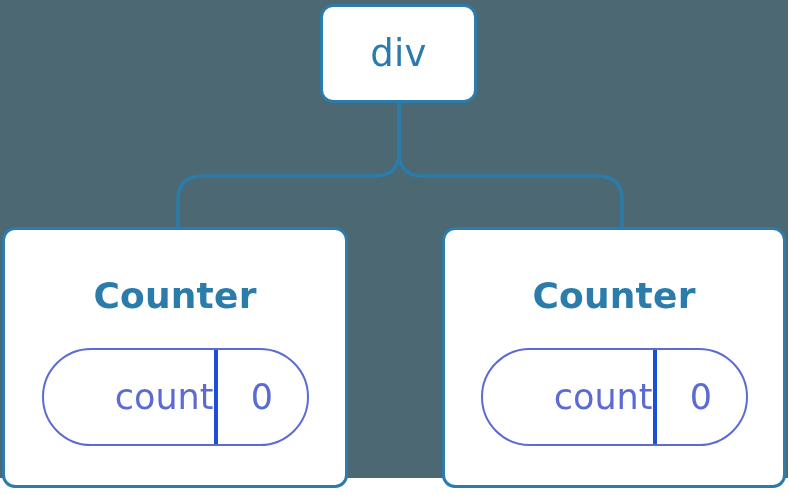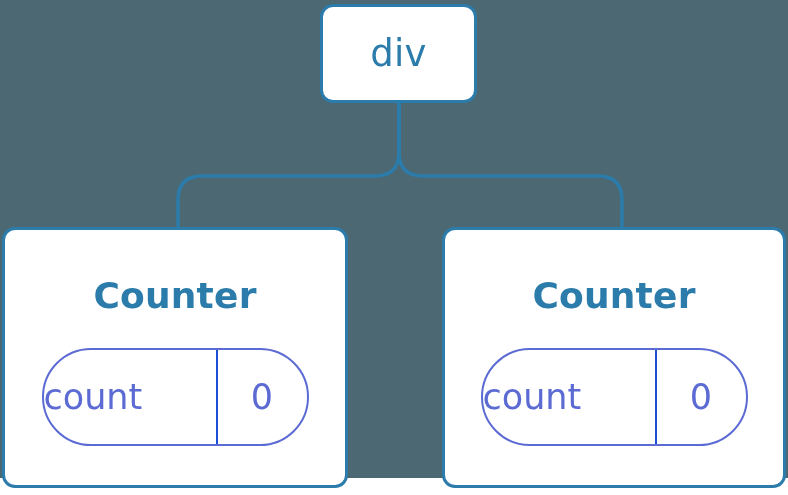--- a/index.html
+++ b/index.html
@@ -82,22 +82,22 @@
     border-radius: 49px;
     box-sizing: border-box;
     display: flex;
     align-items: stretch;
     background: #ffffff;
   }
   .pill-key {
     flex: 0 0 174px;
     display: flex;
     align-items: center;
-    justify-content: flex-start;
-    border-right: 2px solid #1d4ed8;
+    justify-content: flex-end;
+    border-right: 4px solid #1d4ed8;
     box-sizing: border-box;
   }
   .pill-value {
     flex: 1 1 auto;
     display: flex;
     align-items: center;
     justify-content: center;
   }
   .pill-key-text, .pill-value-text {
     color: #5c6bd3;

